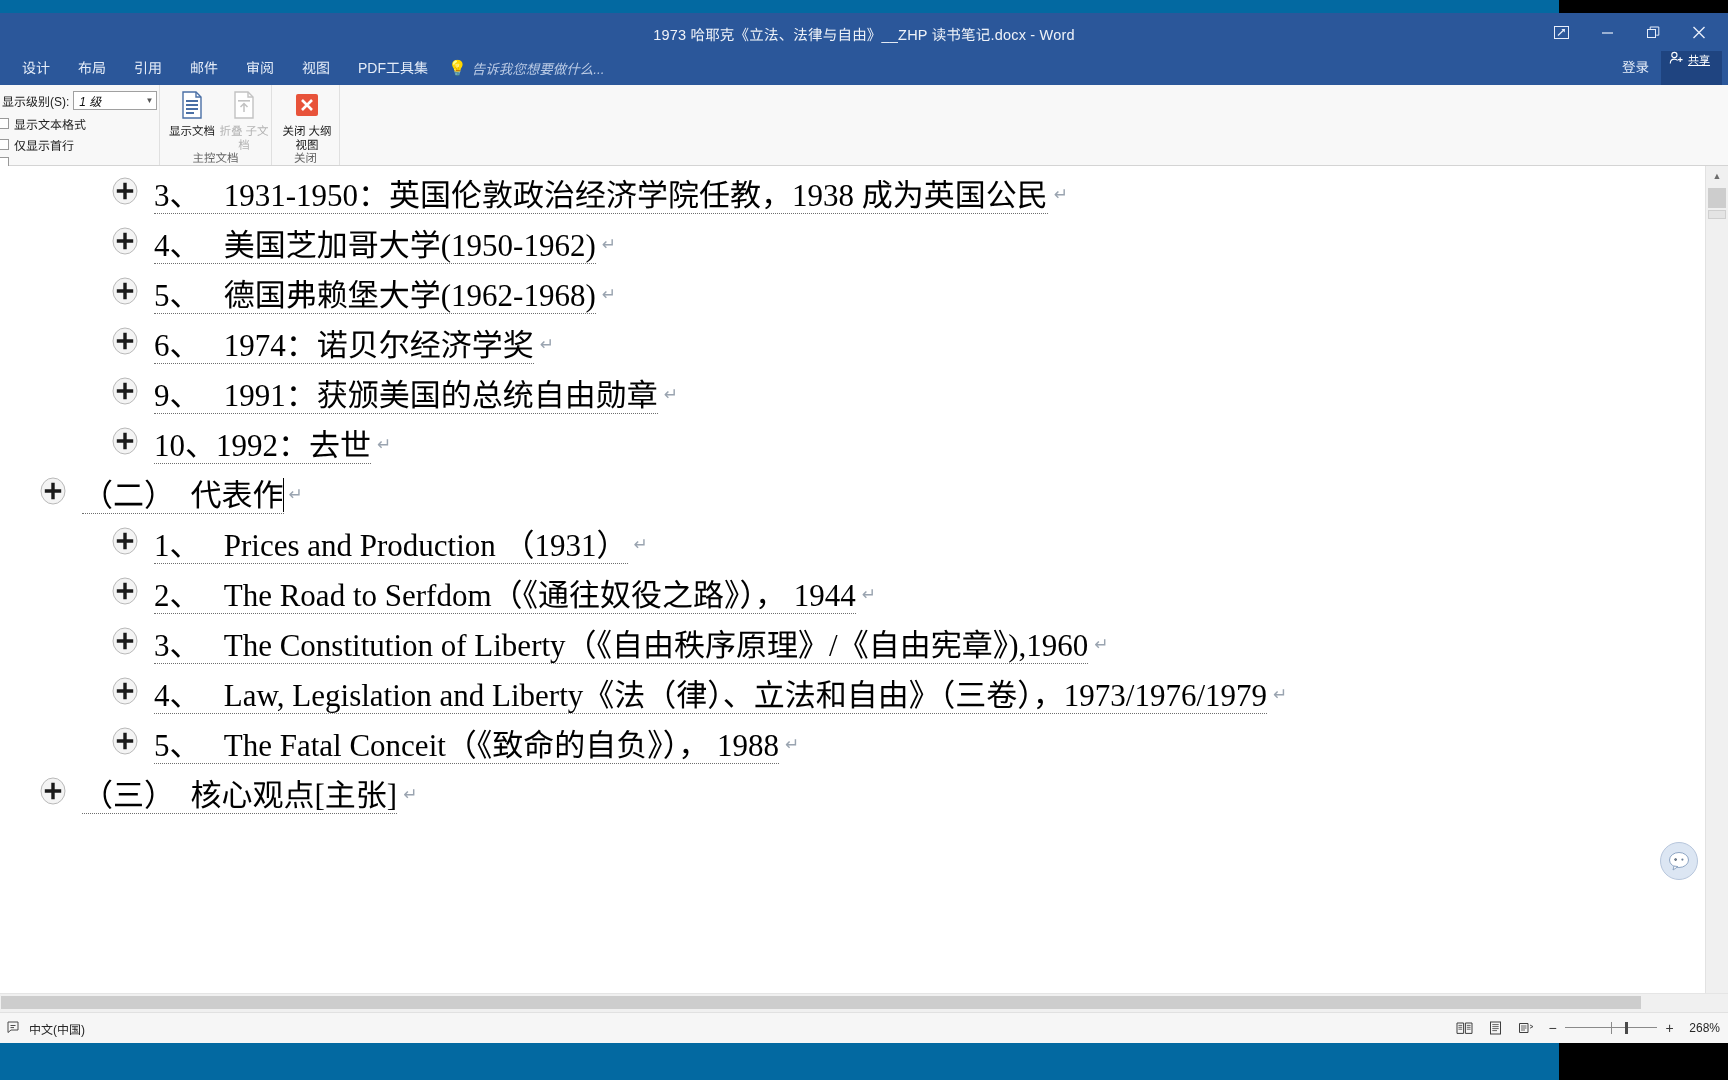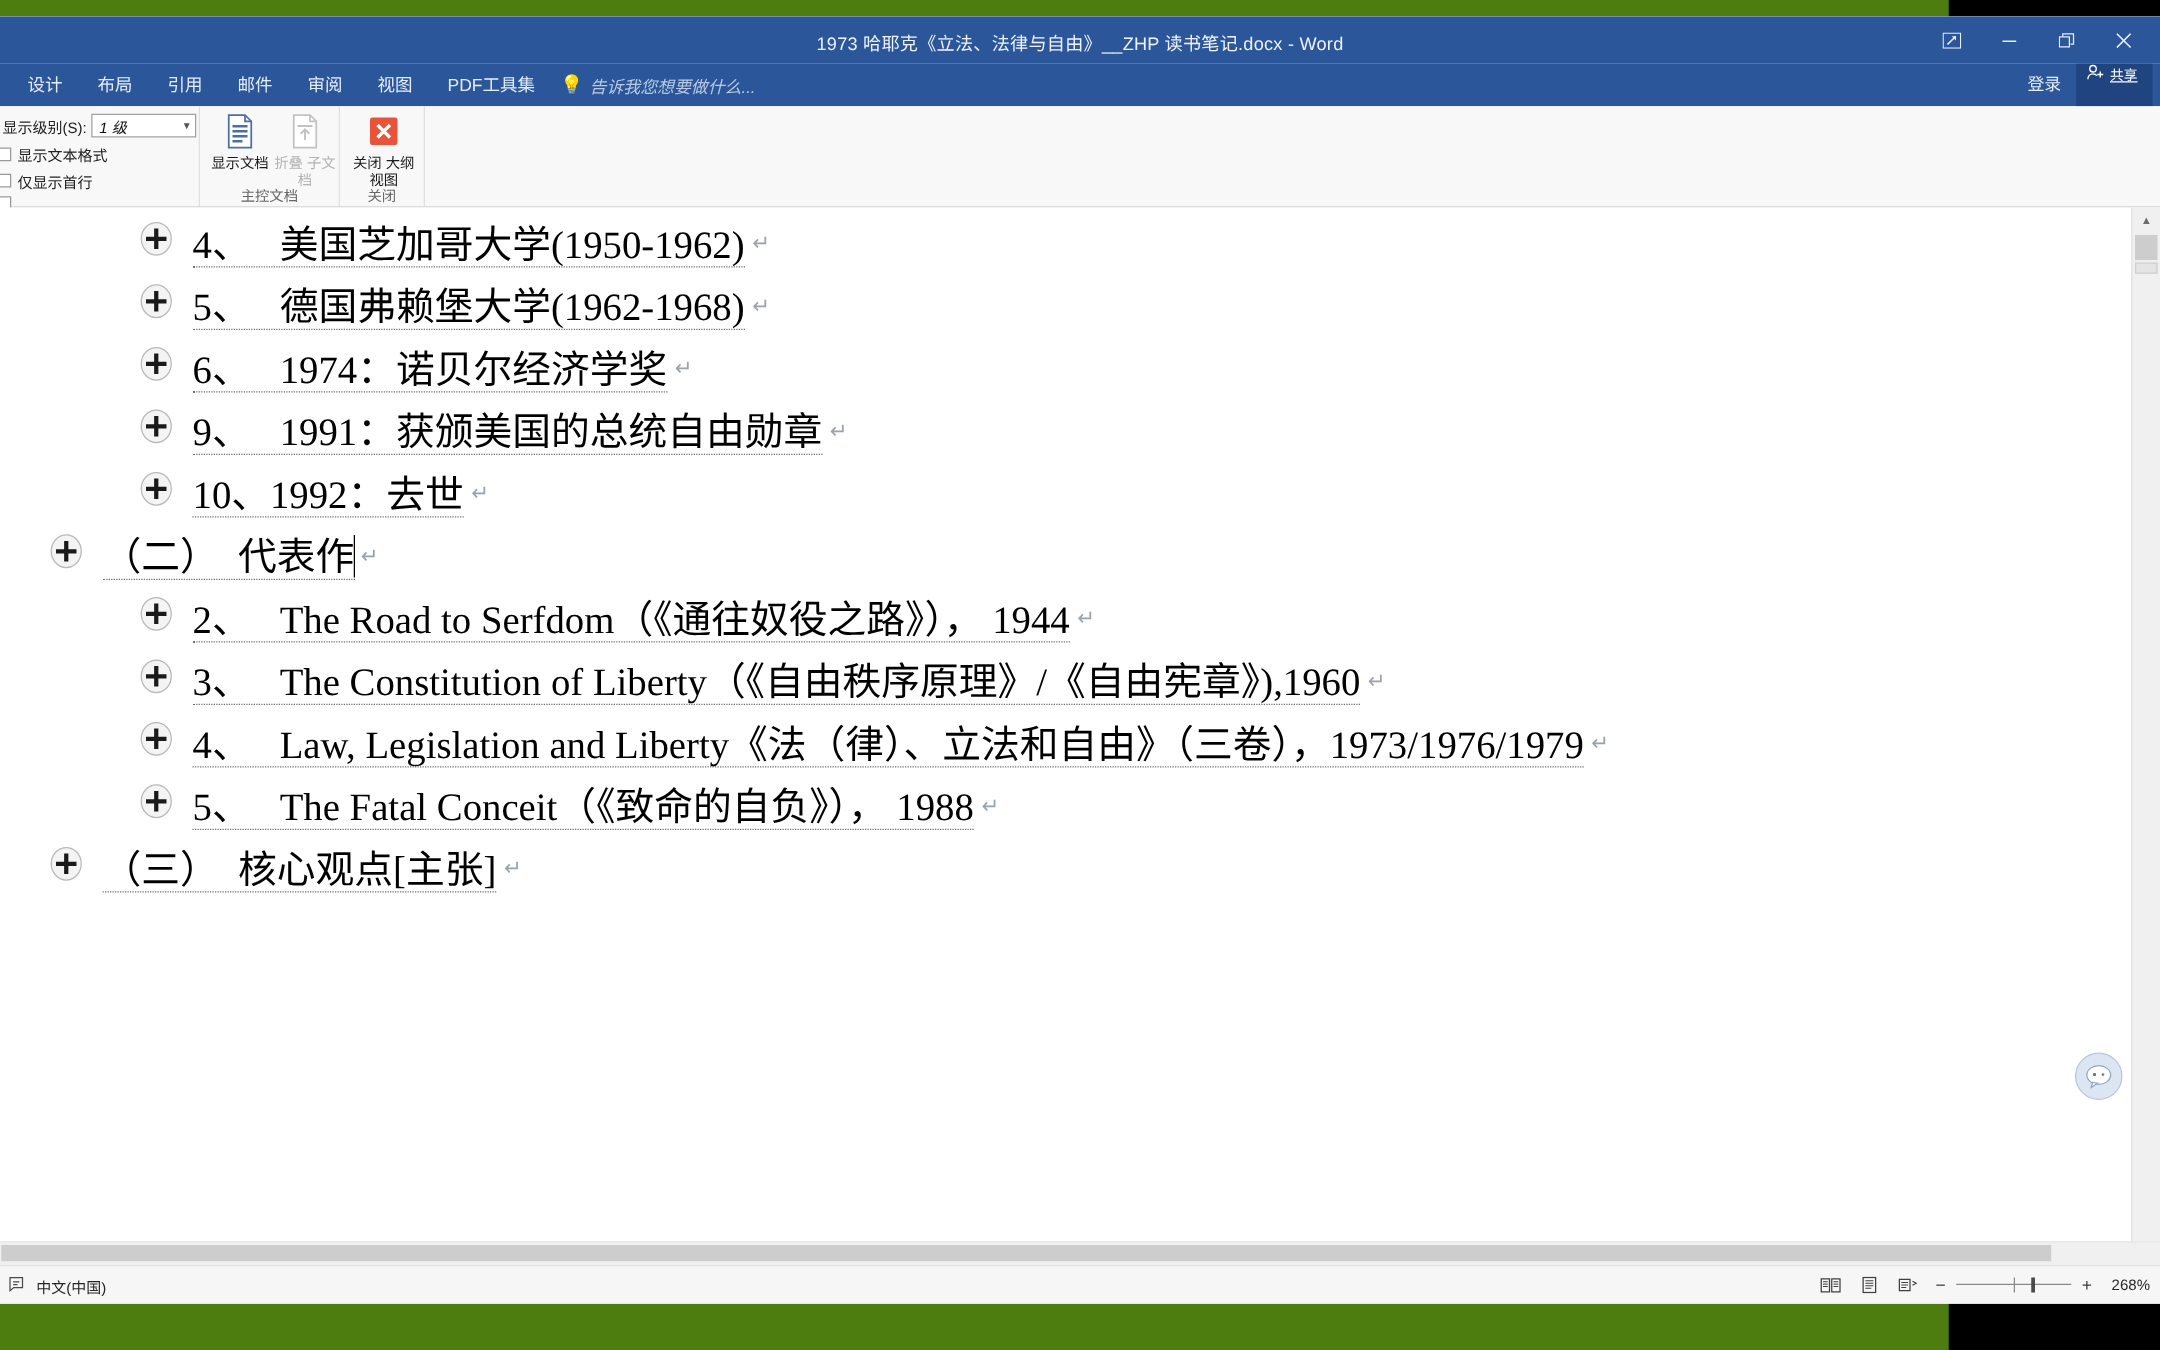--- a/index.html
+++ b/index.html
@@ -10,21 +10,21 @@
   body {
     width: 1728px;
     height: 1080px;
     overflow: hidden;
     font-family: "Liberation Sans", sans-serif;
   }
   .screen {
     position: relative;
     width: 1559px;
     height: 1080px;
-    background: #4d7c0f;
+    background: #0369a1;
   }
 
   
   .window {
     position: absolute;
     left: 0;
     top: 13px;
     width: 1728px;
     height: 1030px;
     background: #fff;
@@ -530,20 +530,29 @@
       <div class="ruler-left"></div>
 
       <div class="outline-body" id="outline-body">
           <div class="oline">
             <div class="obullet lvlb" style="margin-left: 110px;">
               <svg width="30" height="30" viewBox="0 0 30 30">
                 <ellipse cx="15" cy="15" rx="12" ry="13" fill="#f4f4f4" stroke="#b9b9b9"></ellipse>
                 <path d="M15 8.5 V21.5 M8.5 15 H21.5" stroke="#1a1a1a" stroke-width="3.4" stroke-linecap="square"></path>
               </svg>
             </div>
+            <div class="otext" style="margin-left: 14px;"><span class="u">3、   1931-1950：英国伦敦政治经济学院任教，1938 成为英国公民</span><span class="pilcrow">↵</span></div>
+          </div>
+          <div class="oline">
+            <div class="obullet lvlb" style="margin-left: 110px;">
+              <svg width="30" height="30" viewBox="0 0 30 30">
+                <ellipse cx="15" cy="15" rx="12" ry="13" fill="#f4f4f4" stroke="#b9b9b9"></ellipse>
+                <path d="M15 8.5 V21.5 M8.5 15 H21.5" stroke="#1a1a1a" stroke-width="3.4" stroke-linecap="square"></path>
+              </svg>
+            </div>
             <div class="otext" style="margin-left: 14px;"><span class="u">4、   美国芝加哥大学(1950-1962)</span><span class="pilcrow">↵</span></div>
           </div>
           <div class="oline">
             <div class="obullet lvlb" style="margin-left: 110px;">
               <svg width="30" height="30" viewBox="0 0 30 30">
                 <ellipse cx="15" cy="15" rx="12" ry="13" fill="#f4f4f4" stroke="#b9b9b9"></ellipse>
                 <path d="M15 8.5 V21.5 M8.5 15 H21.5" stroke="#1a1a1a" stroke-width="3.4" stroke-linecap="square"></path>
               </svg>
             </div>
             <div class="otext" style="margin-left: 14px;"><span class="u">5、   德国弗赖堡大学(1962-1968)</span><span class="pilcrow">↵</span></div>
@@ -576,20 +585,29 @@
             <div class="otext" style="margin-left: 14px;"><span class="u">10、1992：去世</span><span class="pilcrow">↵</span></div>
           </div>
           <div class="oline">
             <div class="obullet lvl0" style="margin-left: 38px;">
               <svg width="30" height="30" viewBox="0 0 30 30">
                 <ellipse cx="15" cy="15" rx="12" ry="13" fill="#f4f4f4" stroke="#b9b9b9"></ellipse>
                 <path d="M15 8.5 V21.5 M8.5 15 H21.5" stroke="#1a1a1a" stroke-width="3.4" stroke-linecap="square"></path>
               </svg>
             </div>
             <div class="otext" style="margin-left: 14px;"><span class="u">（二）　代表作</span><span class="caret-cursor"></span><span class="u"></span><span class="pilcrow">↵</span></div>
+          </div>
+          <div class="oline">
+            <div class="obullet lvlb" style="margin-left: 110px;">
+              <svg width="30" height="30" viewBox="0 0 30 30">
+                <ellipse cx="15" cy="15" rx="12" ry="13" fill="#f4f4f4" stroke="#b9b9b9"></ellipse>
+                <path d="M15 8.5 V21.5 M8.5 15 H21.5" stroke="#1a1a1a" stroke-width="3.4" stroke-linecap="square"></path>
+              </svg>
+            </div>
+            <div class="otext" style="margin-left: 14px;"><span class="u">1、   Prices and Production （1931）</span><span class="pilcrow">↵</span></div>
           </div>
           <div class="oline">
             <div class="obullet lvlb" style="margin-left: 110px;">
               <svg width="30" height="30" viewBox="0 0 30 30">
                 <ellipse cx="15" cy="15" rx="12" ry="13" fill="#f4f4f4" stroke="#b9b9b9"></ellipse>
                 <path d="M15 8.5 V21.5 M8.5 15 H21.5" stroke="#1a1a1a" stroke-width="3.4" stroke-linecap="square"></path>
               </svg>
             </div>
             <div class="otext" style="margin-left: 14px;"><span class="u">2、   The Road to Serfdom（《通往奴役之路》）， 1944</span><span class="pilcrow">↵</span></div>
           </div>

